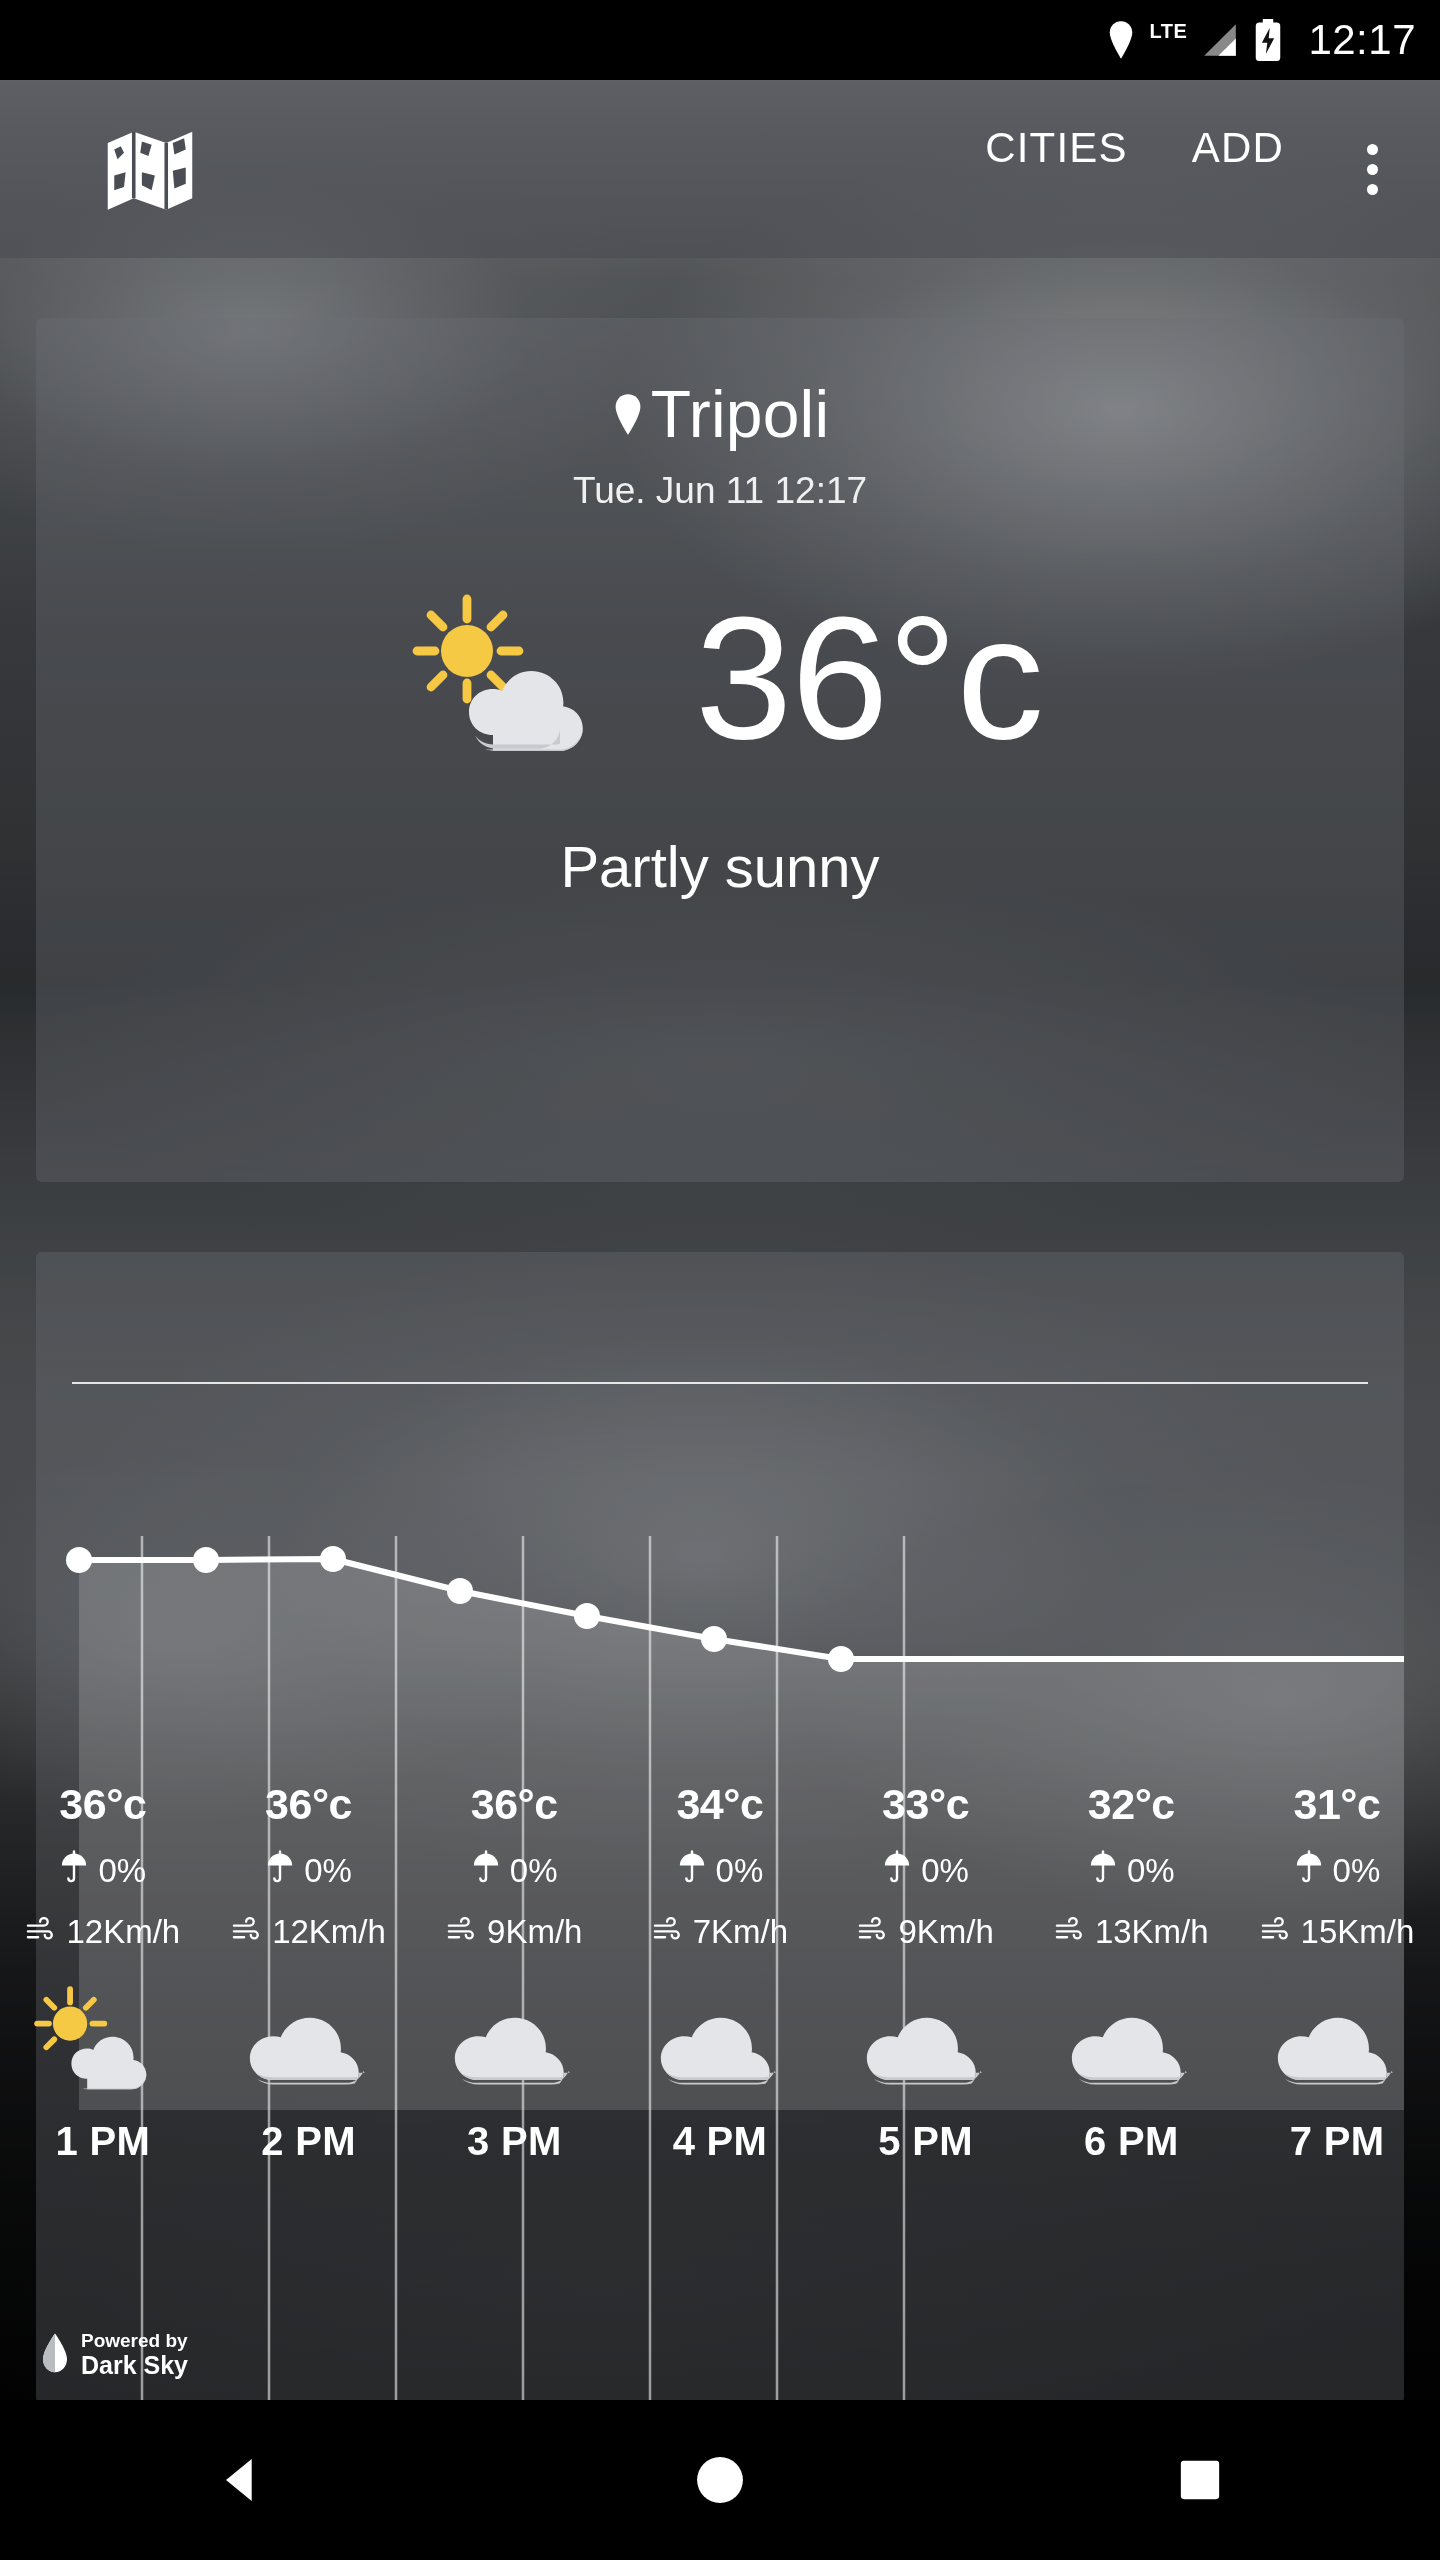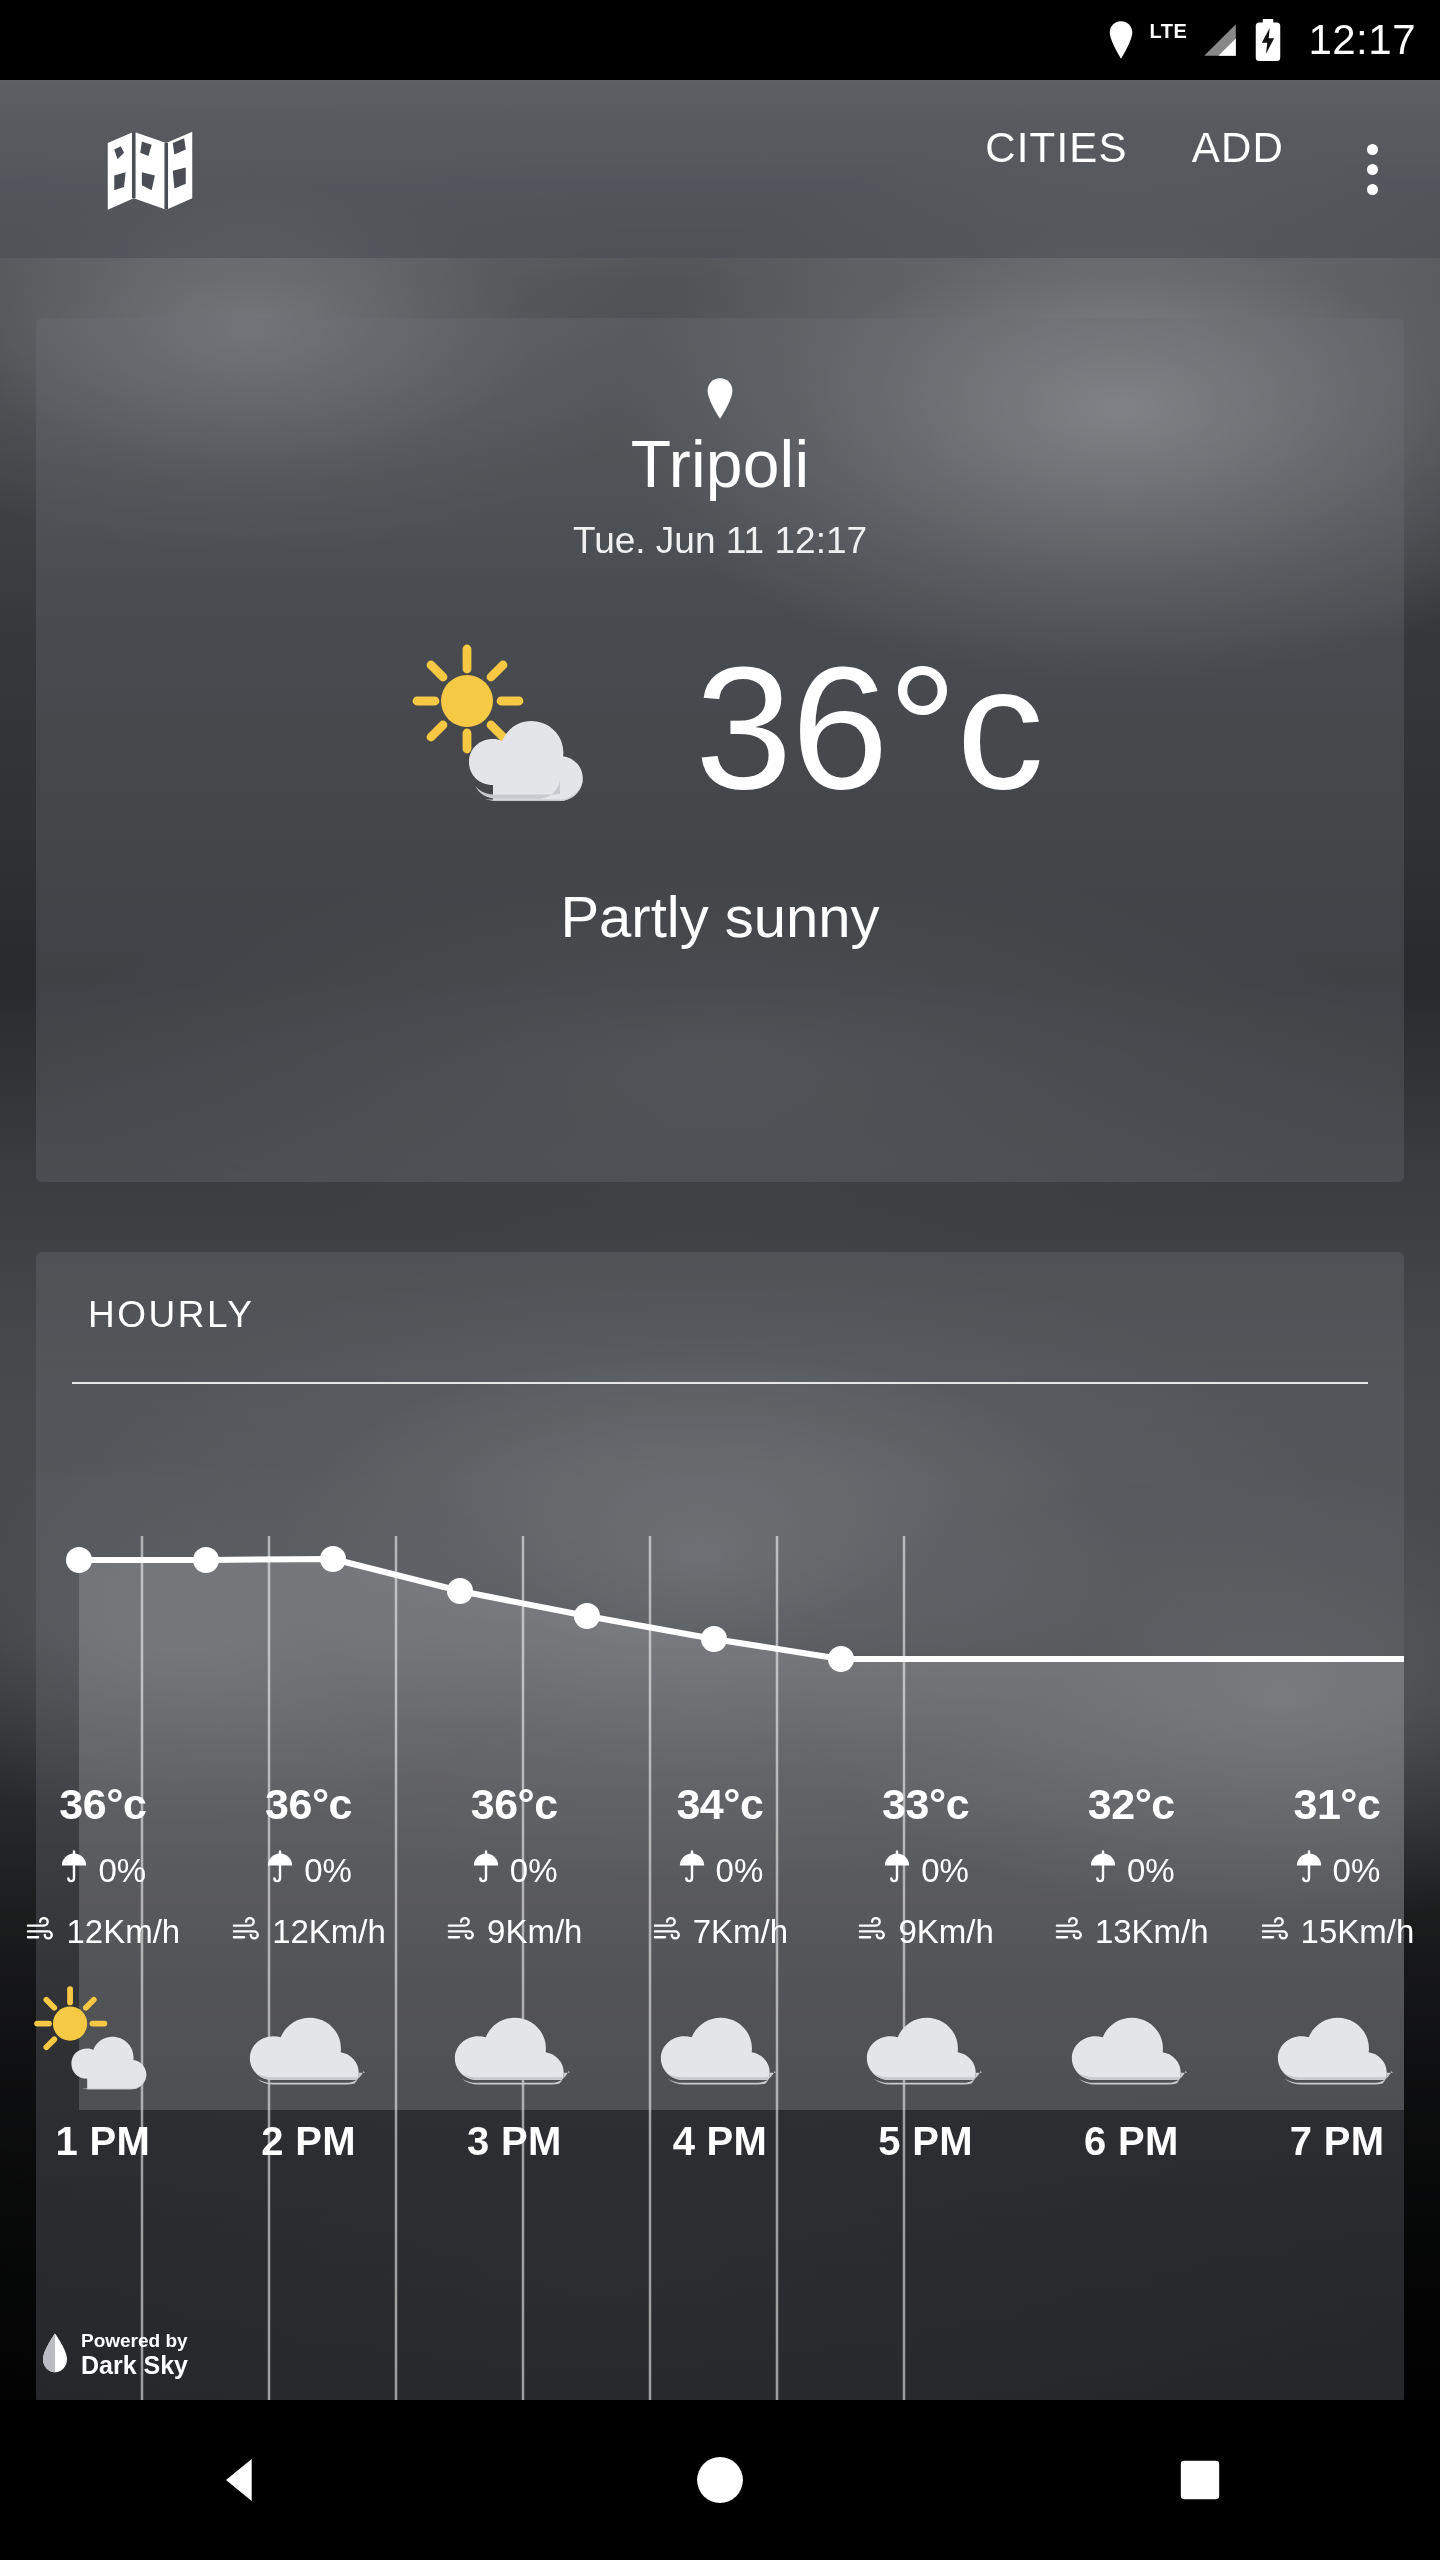--- a/index.html
+++ b/index.html
@@ -62,21 +62,21 @@
   .overflow i { display:block; width:11px; height:11px; border-radius:50%; background:#fff; }
 
   
   .card {
     position:absolute; left:36px; width:1368px;
     background:rgba(108,110,116,0.34);
     border-radius:6px;
   }
   .card-current { top:318px; height:864px; }
 
-  .loc-row { display:flex; align-items:center; justify-content:center; gap:6px; margin-top:58px;flex-direction:column; }
+  .loc-row { display:flex; align-items:center; justify-content:center; gap:6px; margin-top:58px; }
   .pin-icon { width:34px; height:44px; display:flex; align-items:flex-start; justify-content:center; }
   .city { color:#fff; font-size:66px; font-weight:400; letter-spacing:0.2px; }
   .datetime { color:#f0f0f0; font-size:37px; text-align:center; margin-top:18px; font-weight:400; }
 
   .temp-row { display:flex; align-items:center; justify-content:center; gap:58px; margin-top:78px; }
   .big-temp { color:#fff; font-size:175px; font-weight:300; line-height:1; letter-spacing:-1px; }
   .cond { color:#fff; font-size:58px; text-align:center; margin-top:68px; font-weight:400; }
   .feels { color:#fff; font-size:42px; text-align:center; margin-top:36px; font-weight:400; }
 
   
@@ -192,21 +192,20 @@
         <path d="M92.9 68.6c0 6.2-5.1 11.3-11.4 11.3H48c-1.3 0-2.6-.2-3.7-.6h37c6 0 11-4.6 11.5-10.4l.1-.3z" fill="#C7CACE"></path>
       </svg>
     </span>
     <span class="big-temp">36°c</span>
   </div>
 
   <div class="cond">Partly sunny</div>
 </div>
 
 <div class="card card-hourly">
-  <div class="hourly-title">HOURLY</div>
   <div class="hr"></div>
 
   <div class="chart-wrap">
     <svg class="chart-svg" width="1368" height="1002" viewBox="0 0 1368 1002">
 
       <path d="M43 708 L43 158 L170 158 L297 157 L424 189 L551 214 L678 237 L805 257 L1368 257 L1368 708 Z" fill="rgba(255,255,255,0.16)"></path>
 
       <g stroke="rgba(255,255,255,0.55)" stroke-width="2.5">
         <line x1="106" y1="134" x2="106" y2="1002"></line>
         <line x1="233" y1="134" x2="233" y2="1002"></line>

